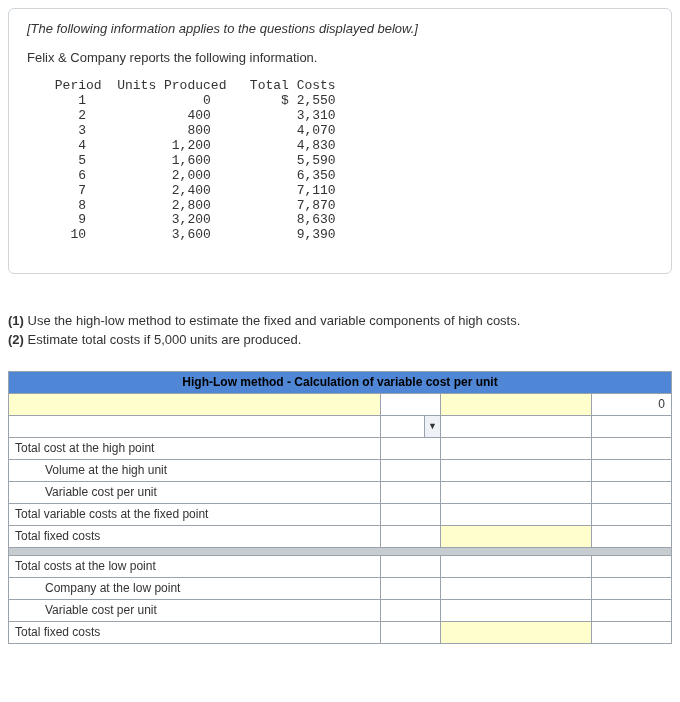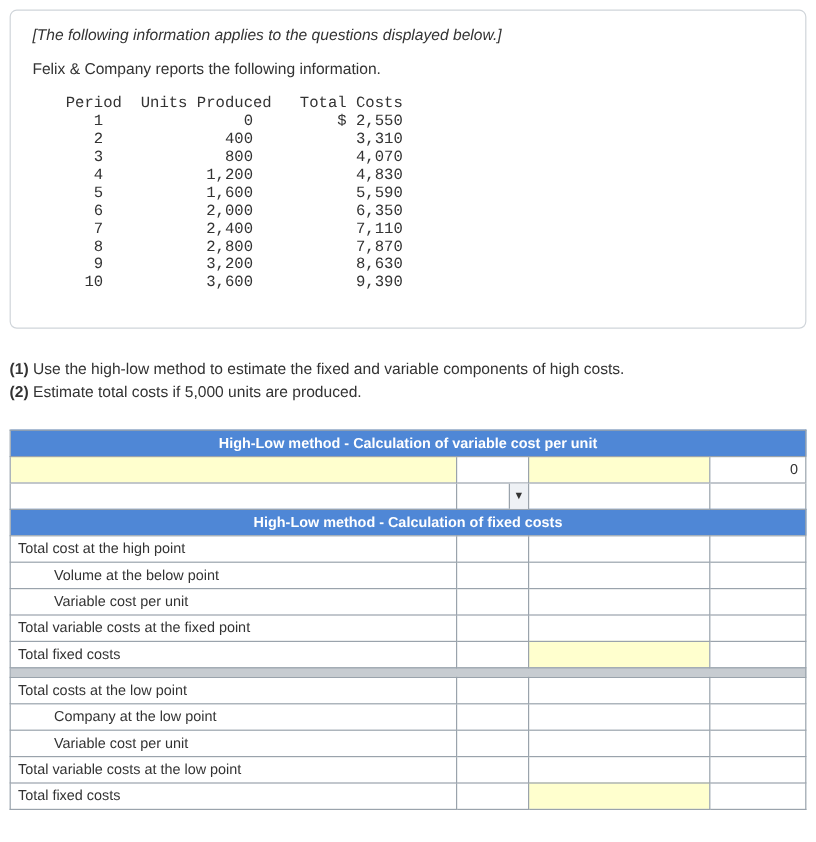--- a/index.html
+++ b/index.html
@@ -9,21 +9,21 @@
     font-family: Arial, Helvetica, sans-serif;
     font-size: 13px;
     color: #333;
     width: 680px;
     background: #fff;
   }
   .intro-box {
     border: 1px solid #d0d5da;
     border-radius: 6px;
     padding: 12px 18px 30px 18px;
-    margin-bottom: 25px;
+    margin-bottom: 38px;
   }
   .italic-note {
     font-style: italic;
     margin-bottom: 14px;
   }
   .lead {
     margin-bottom: 14px;
   }
   .mono-table {
     font-family: "Courier New", Courier, monospace;
@@ -47,21 +47,21 @@
     border: 1px solid #9aa3ac;
     padding: 3px 6px;
     font-size: 12px;
     height: 22px;
     vertical-align: middle;
   }
   .hdr-blue {
     background: #4f87d6;
     font-weight: bold;
     text-align: center;
-    color: #ffffff;
+    color: #000000;
   }
   .cell-yellow { background: #ffffce; }
   .cell-grey { background: #c7ccd1; }
   .indent-2 { padding-left: 36px !important; }
   .dotted-b { border-bottom: 1px dashed #5f7fbf !important; }
   .num-right { text-align: right; }
   .dd-cell { position: relative; }
   .dd-arrow {
     position: absolute;
     right: 0; top: 0; bottom: 0;
@@ -127,32 +127,29 @@
   </tr>
   <tr>
     <td colspan="2"></td>
     <td class="dd-cell">
           <span class="dd-arrow">▼</span>
         </td>
     <td></td>
     <td></td>
   </tr>
 
-  <tr>
-        <td colspan="5" class="hdr-blue">High-Low method - Calculation of fixed costs</td>
-      </tr>
 
   <tr>
     <td colspan="2">Total cost at the high point</td>
     <td></td>
     <td></td>
     <td></td>
   </tr>
   <tr>
-    <td colspan="2" class="indent-2">Volume at the below point</td>
+    <td colspan="2" class="indent-2">Volume at the high unit</td>
     <td></td>
     <td></td>
     <td></td>
   </tr>
   <tr>
     <td colspan="2" class="indent-2">Variable cost per unit</td>
     <td></td>
     <td></td>
     <td></td>
   </tr>
@@ -185,26 +182,20 @@
     <td></td>
     <td></td>
   </tr>
   <tr>
     <td colspan="2" class="indent-2">Variable cost per unit</td>
     <td></td>
     <td></td>
     <td></td>
   </tr>
   <tr>
-    <td colspan="2">Total variable costs at the low point</td>
-    <td></td>
-    <td></td>
-    <td></td>
-  </tr>
-  <tr>
     <td colspan="2">Total fixed costs</td>
     <td></td>
     <td class="cell-yellow"></td>
     <td></td>
   </tr>
 
 </tbody>
   </table>
 
 </body></html>

